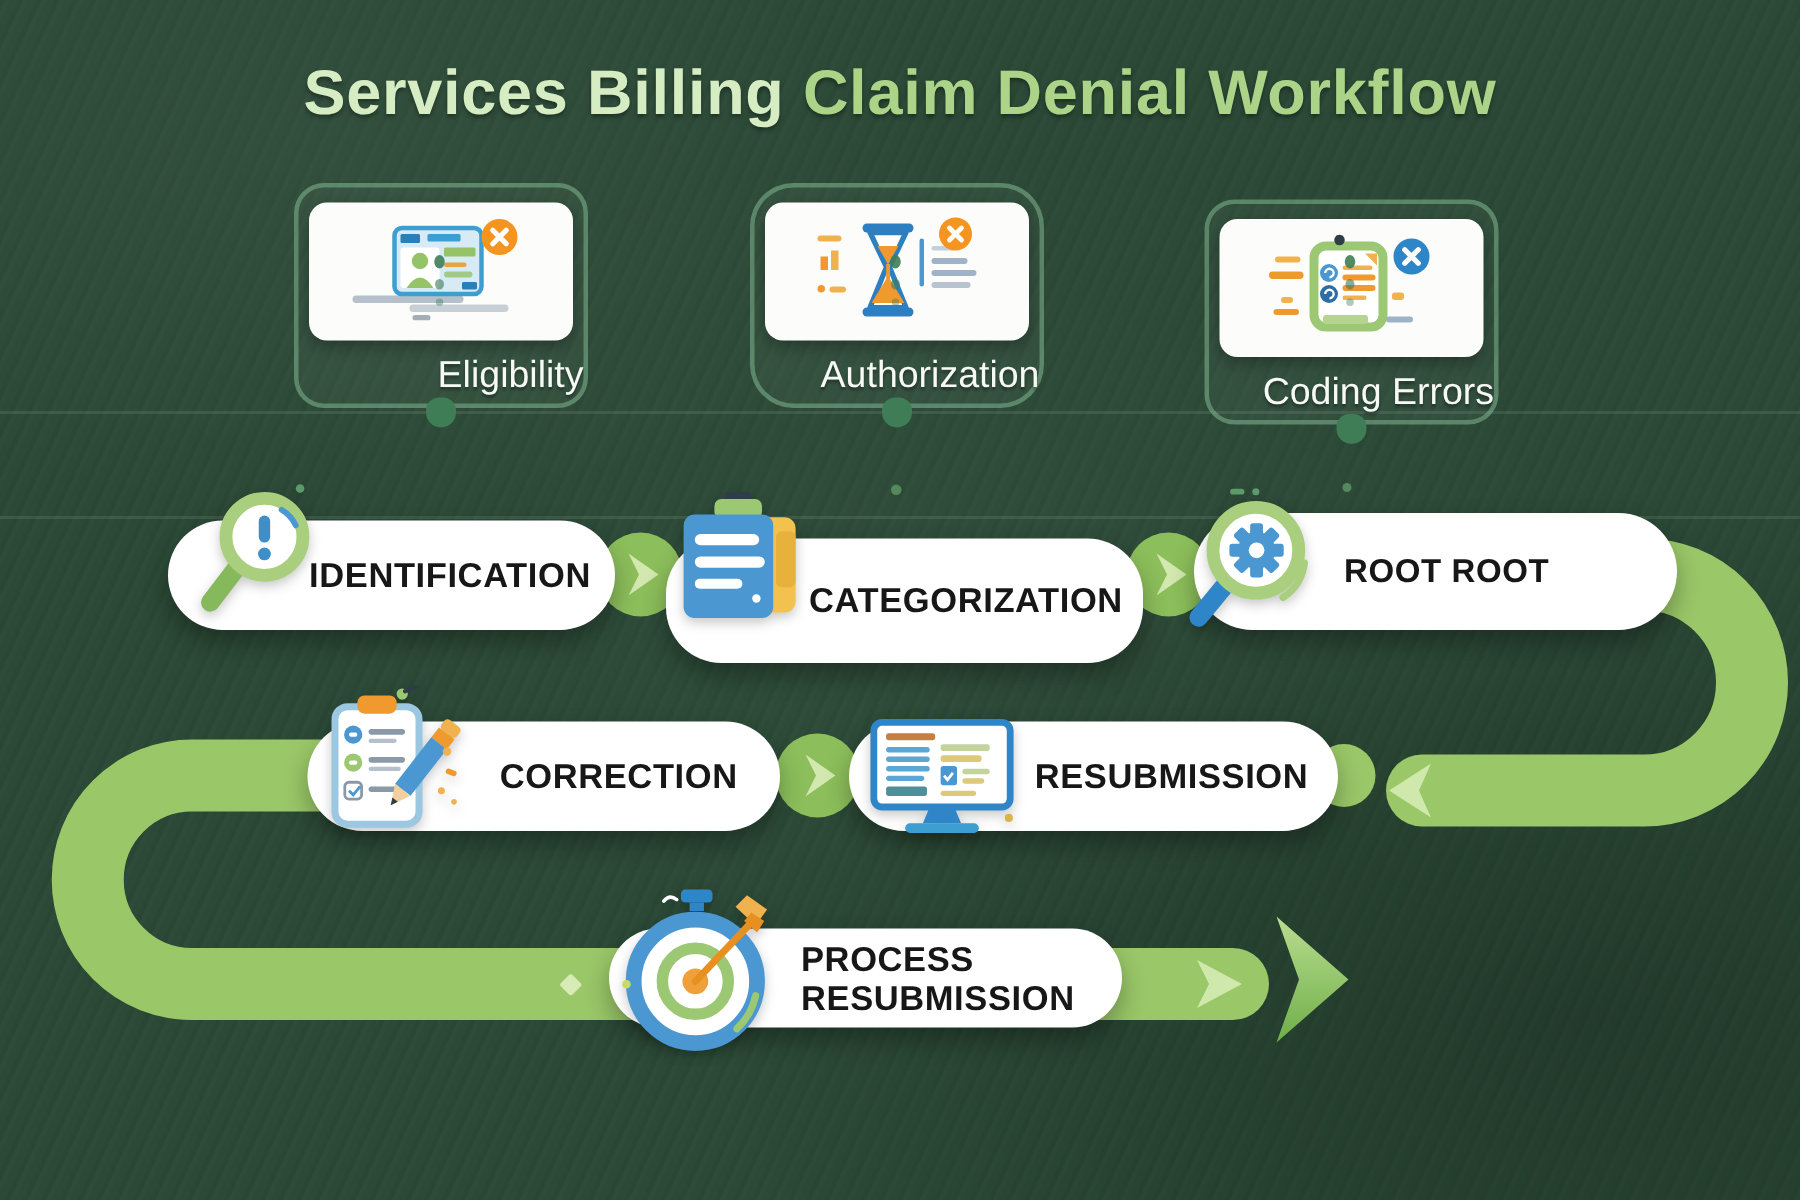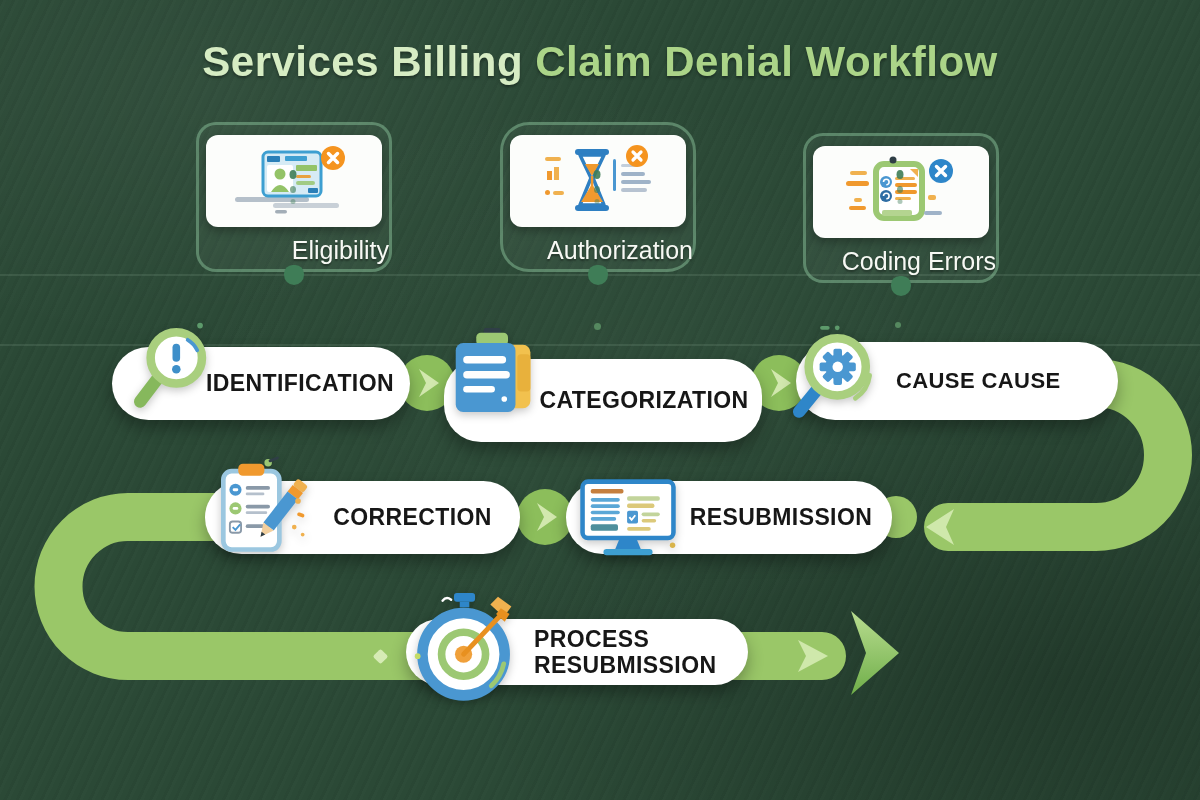--- a/index.html
+++ b/index.html
@@ -216,21 +216,21 @@
   </div>
 
   <div class="pill" id="pill-identification">
     <div class="pill-label">IDENTIFICATION</div>
   </div>
   <div class="pill" id="pill-categorization">
     <div class="pill-label">CATEGORIZATION</div>
   </div>
   <div class="pill" id="pill-rootcause">
     <div class="pill-label">
-      <div>CAUSE CAUSE</div>
+      <div>ROOT ROOT</div>
     </div>
   </div>
   <div class="pill" id="pill-correction">
     <div class="pill-label">CORRECTION</div>
   </div>
   <div class="pill" id="pill-resubmission">
     <div class="pill-label">RESUBMISSION</div>
   </div>
   <div class="pill" id="pill-process">
     <div class="pill-label">

